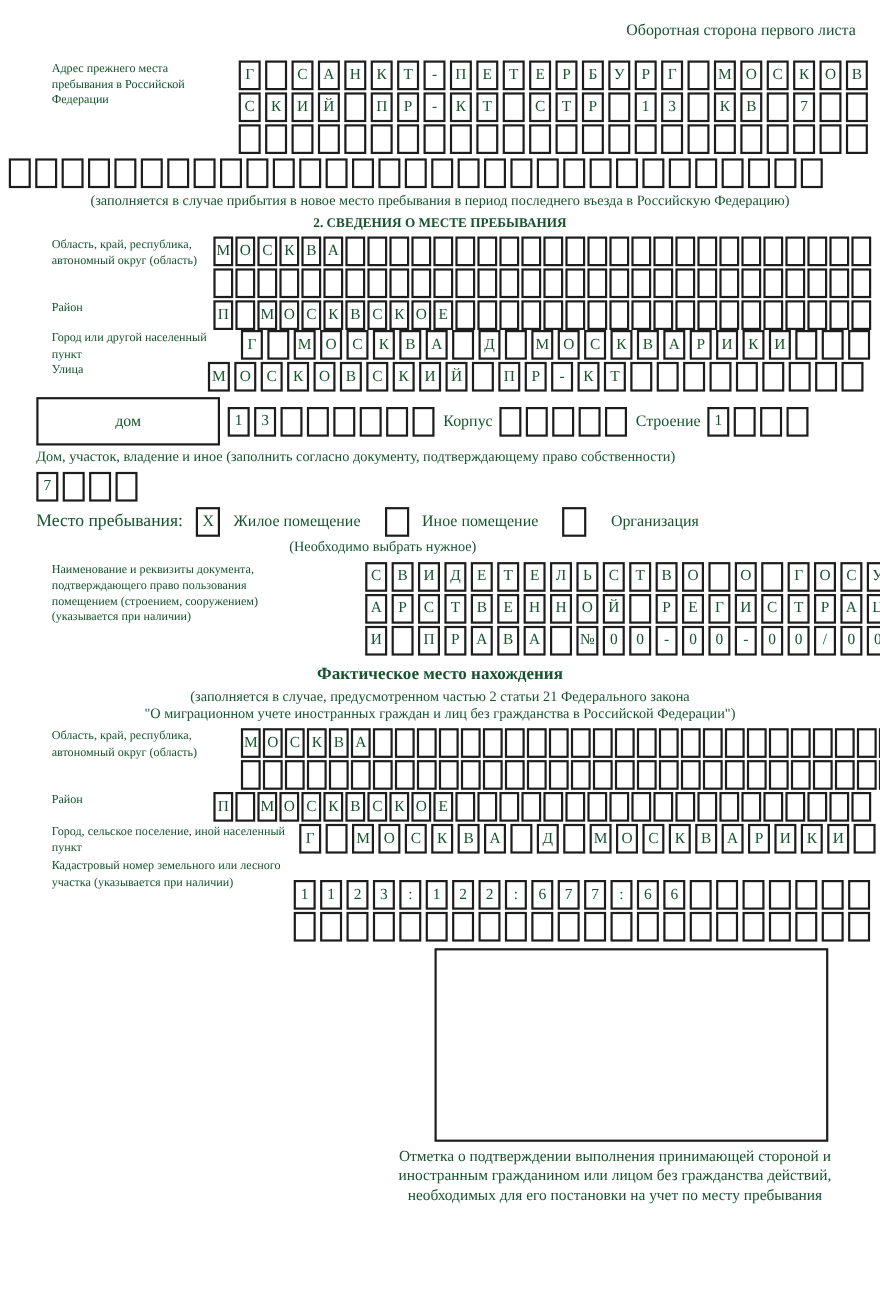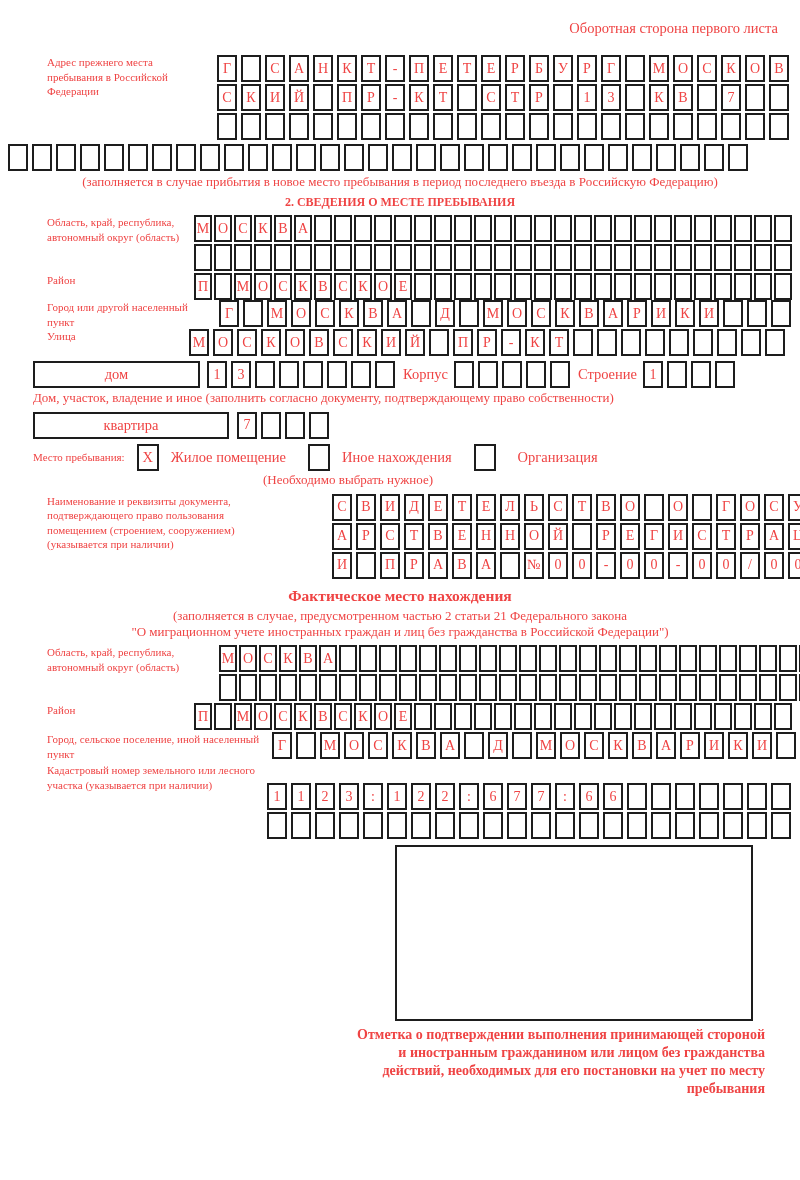--- a/index.html
+++ b/index.html
@@ -1,19 +1,19 @@
 <!DOCTYPE html>
 <html><head>
 <meta charset="utf-8">
 <style>
   html,body{margin:0;padding:0;background:#fff;}
   .page{
     width:800px;height:1180px;box-sizing:border-box;
     padding:20px 8px 0 8px;position:relative;overflow:hidden;
-    font-family:"Liberation Serif","DejaVu Serif",serif;color:#ef4444;background:#fff;
+    font-family:"Liberation Serif","DejaVu Serif",serif;color:#14532d;background:#fff;
   }
   .top-note{text-align:right;font-size:14.5px;margin:0 14px 18px 0;}
   .frow{display:flex;align-items:flex-start;}
   .flabel{font-size:11px;line-height:1.32;box-sizing:border-box;padding-right:6px;margin-left:39px;}
   .w170{flex:0 0 170px;}
   .w147{flex:0 0 147px;}
   .w172{flex:0 0 172px;}
   .w142{flex:0 0 142px;}
   .w245{flex:0 0 245px;}
   .w225{flex:0 0 225px;}
@@ -30,44 +30,44 @@
   .cells.sm .cell{flex-basis:18px;width:18px;}
   .fullrow{margin-top:2px;}
   .caption{font-size:13px;line-height:1.25;}
   .center{text-align:center;}
   .h2{text-align:center;font-weight:bold;font-size:12px;margin:5px 0 5px 0;}
   .h3{text-align:center;font-weight:bold;font-size:15.5px;margin:6px 0 3px 0;}
   .mt2{margin-top:2px;}.mt3{margin-top:3px;}
   .mt5{margin-top:5px;}.mt6{margin-top:6px;gap:40px;}
   .house-row{display:flex;align-items:center;margin-left:25px;margin-top:5px;}
   .wide-box{
-    box-sizing:border-box;height:27px;border:2px solid #1d1d1d;
+    box-sizing:border-box;height:44px;border:2px solid #1d1d1d;
     display:flex;align-items:center;justify-content:center;font-size:14.5px;background:#fff;
   }
   .wb167{width:167px;margin-right:7px;}
   .wb196{width:196px;margin-right:8px;}
   .inline-lbl{font-size:14.5px;margin:0 6px 0 8px;white-space:nowrap;}
   .sub-caption{margin-left:25px;margin-top:2px;}
   .stay-row{display:flex;align-items:center;margin-left:25px;margin-top:5px;gap:12px;}
-  .stay-label{font-size:11px;white-space:nowrap;}
+  .stay-label{font-size:16px;white-space:nowrap;}
   .checkbox{
     box-sizing:border-box;width:22px;height:27px;border:2px solid #1d1d1d;flex:0 0 22px;
     display:inline-flex;align-items:center;justify-content:center;font-size:14.5px;background:#fff;
   }
   .opt-label{font-size:14.5px;white-space:nowrap;font-family:Liberation Serif, serif;}
   .sp1{margin-left:10px;}
   .stay-note{margin-left:130px;width:420px;text-align:center;margin-top:1px;}
   .stamp-wrap{margin-top:4px;}
   .stamp-box{
     box-sizing:border-box;margin-left:387px;width:358px;height:176px;
     border:2px solid #1d1d1d;background:#fff;
   }
   .stamp-caption{
-    margin-left:345px;width:412px;text-align:right;
-    font-size:14px;line-height:1.28;margin-top:5px;font-weight:bold;
+    margin-left:345px;width:412px;text-align:center;
+    font-size:14px;line-height:1.28;margin-top:5px;
   }
 </style>
 </head>
 <body>
 
 <div class="page">
 
   <div class="top-note">Оборотная сторона первого листа</div>
 
   <div class="frow">
@@ -381,35 +381,34 @@
     <div class="cells">
         <span class="cell">1</span>
         <span class="cell"></span>
         <span class="cell"></span>
         <span class="cell"></span>
       </div>
   </div>
   <div class="caption sub-caption">Дом, участок, владение и иное (заполнить согласно документу, подтверждающему право собственности)</div>
 
   <div class="house-row mt3">
-    <div class="wide-box wb196">квартира</div>
     <div class="cells">
         <span class="cell">7</span>
         <span class="cell"></span>
         <span class="cell"></span>
         <span class="cell"></span>
       </div>
   </div>
 
   <div class="stay-row">
     <span class="stay-label">Место пребывания:</span>
     <span class="checkbox">X</span>
     <span class="opt-label">Жилое помещение</span>
     <span class="checkbox sp1"></span>
-    <span class="opt-label">Иное нахождения</span>
+    <span class="opt-label">Иное помещение</span>
     <span class="checkbox sp1"></span>
     <span class="opt-label sp1">Организация</span>
   </div>
   <div class="caption stay-note">(Необходимо выбрать нужное)</div>
 
   <div class="frow mt6">
     <div class="flabel w245">Наименование и реквизиты документа, подтверждающего право пользования помещением (строением, сооружением) (указывается при наличии)</div>
     <div class="boxcol">
       <div class="cells">
           <span class="cell">С</span>

